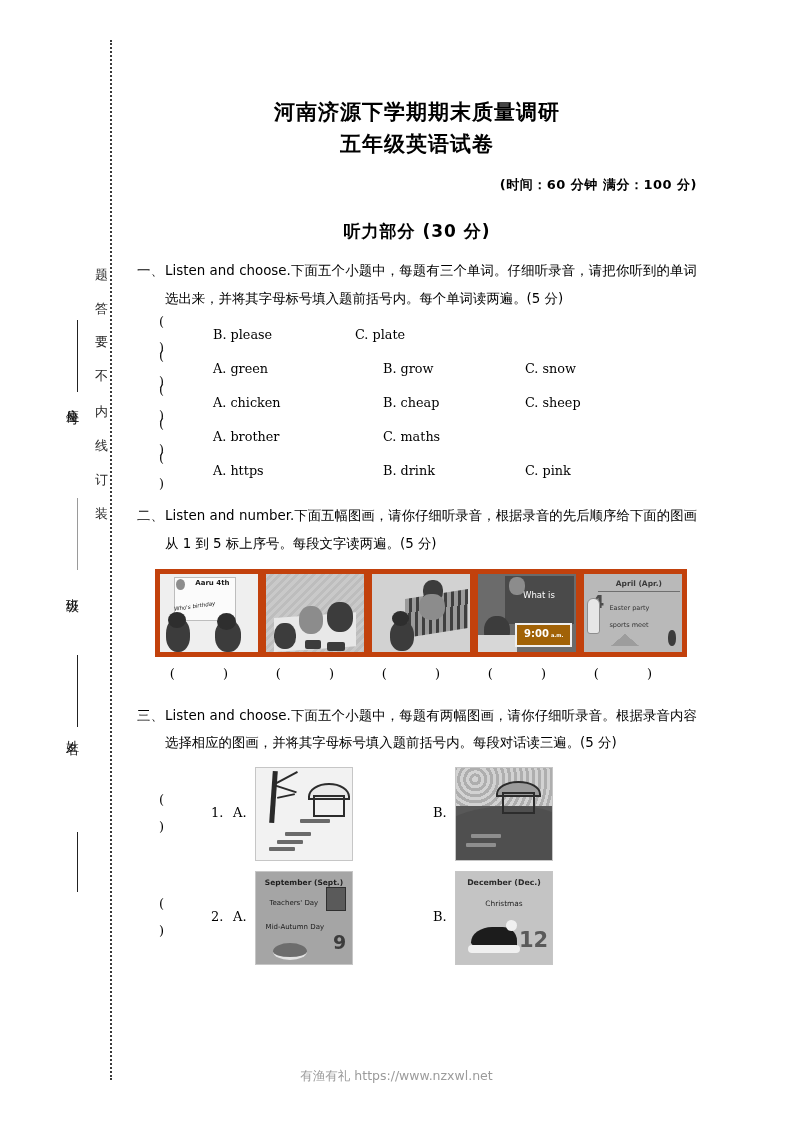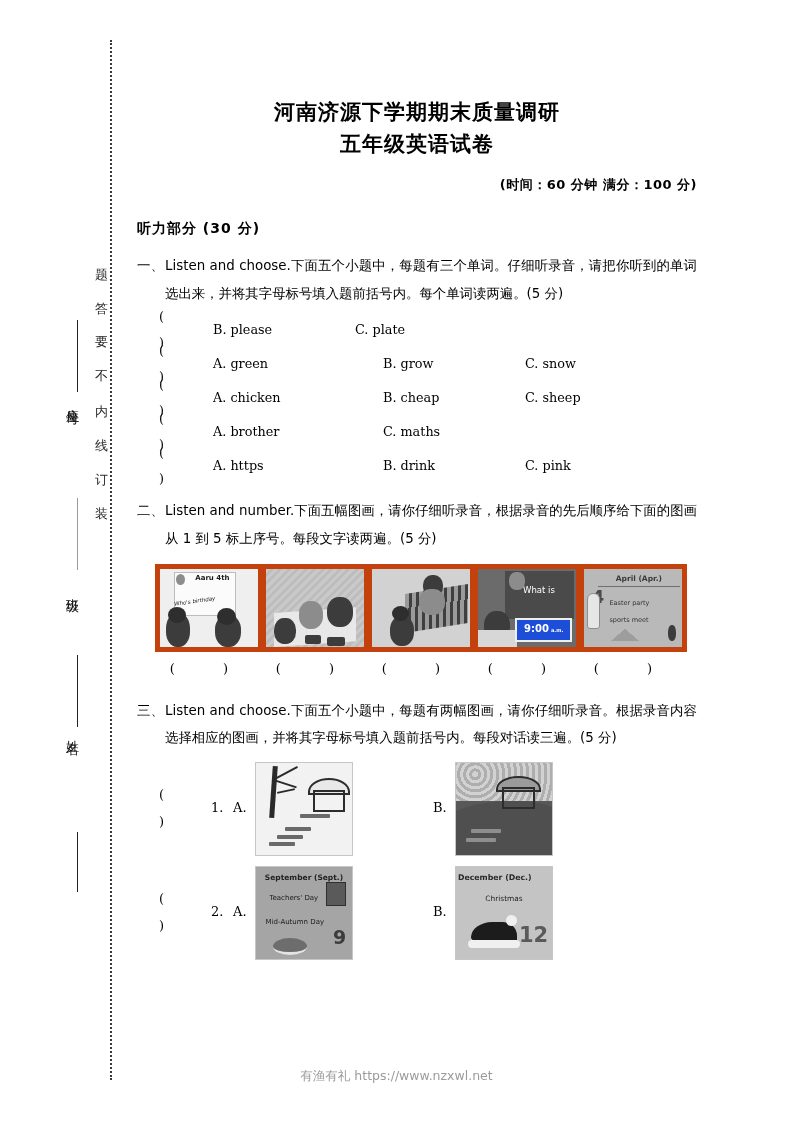--- a/index.html
+++ b/index.html
@@ -96,21 +96,22 @@
     margin-top: 4px;
   }
   .title-meta {
     text-align: right;
     font-size: 13px;
     font-weight: bold;
     margin-top: 18px;
     letter-spacing: 0.5px;
   }
   .section-title {
-    font-size: 14px;
+    text-align: center;
+    font-size: 17px;
     font-weight: bold;
     margin-top: 26px;
     letter-spacing: 1px;
   }
 
   .q-block {
     margin-top: 14px;
     font-size: 13.4px;
     line-height: 2.05;
   }
@@ -228,21 +229,21 @@
   .stripe { position:absolute; left:34%; top:26%; width:64%; height:50%;
     background: repeating-linear-gradient(92deg,#9a9a9a 0 4px,#3f3f3f 4px 7px);
     transform: skewY(-9deg); }
 
   .boardbg { position:absolute; inset:0; background:#6b6b6b; }
   .board { position:absolute; left:28%; top:2%; width:70%; height:62%; background:#4a4a4a; }
   .board-t { position:absolute; left:46%; top:16%; color:#fff; font-size:8.5px;
     font-family:"DejaVu Sans", sans-serif; }
   .clock {
     position:absolute; left:38%; top:62%; width:54%; height:26%;
-    background:#1d4ed8; border:2px solid #efefef; color:#fff;
+    background:#a16207; border:2px solid #efefef; color:#fff;
     font-size:10px; font-weight:bold; display:flex; align-items:center;
     justify-content:center; font-family:"DejaVu Sans", sans-serif;
   }
   .clock small { font-size:5px; margin-left:2px; }
   .desk { position:absolute; left:0; bottom:0; width:40%; height:22%; background:#d7d7d7; }
 
   .calbg { position:absolute; inset:0; background:#b9b9b9; }
   .cal-head {
     position:absolute; left:14%; top:2%; width:84%; text-align:center;
     font-size:7.5px; font-weight:bold; color:#3a3a3a;
@@ -298,21 +299,21 @@
   .sepcal-l2 { position:absolute; left:10%; top:52%; font-size:7px; color:#1a1a1a;
     font-family:"DejaVu Sans", sans-serif; }
   .sepcal-num { position:absolute; right:6%; bottom:2%; font-size:19px;
     font-weight:bold; color:#3c3c3c; font-family:"DejaVu Sans", sans-serif; }
   .mooncake { position:absolute; left:18%; bottom:4%; width:34px; height:14px;
     background:#6d6d6d; border-radius:50%; border-bottom:3px solid #e4e4e4; }
   .lantern { position:absolute; right:6%; top:16%; width:18px; height:22px;
     background:#5a5a5a; border:1px solid #2f2f2f; }
 
   .deccal { position:absolute; inset:0; background:#c4c4c4; }
-  .deccal-head { position:absolute; left:2%; top:3%; width:96%; 
+  .deccal-head { position:absolute; left:2%; top:3%; width:96%; text-align:center;
     font-size:7.8px; font-weight:bold; color:#2a2a2a;
     font-family:"DejaVu Sans", sans-serif; }
   .deccal-l1 { position:absolute; left:0; top:26%; width:100%; text-align:center;
     font-size:7.4px; color:#1d1d1d;
     font-family:"DejaVu Sans", sans-serif; }
   .hat { position:absolute; left:16%; bottom:16%; width:46px; height:22px;
     background:#1c1c1c; border-radius:60% 40% 10% 50% / 90% 80% 20% 40%; }
   .hat-brim { position:absolute; left:12%; bottom:12%; width:52px; height:8px;
     background:#f0f0f0; border-radius:6px; }
   .pom { position:absolute; left:52%; bottom:36%; width:11px; height:11px;

